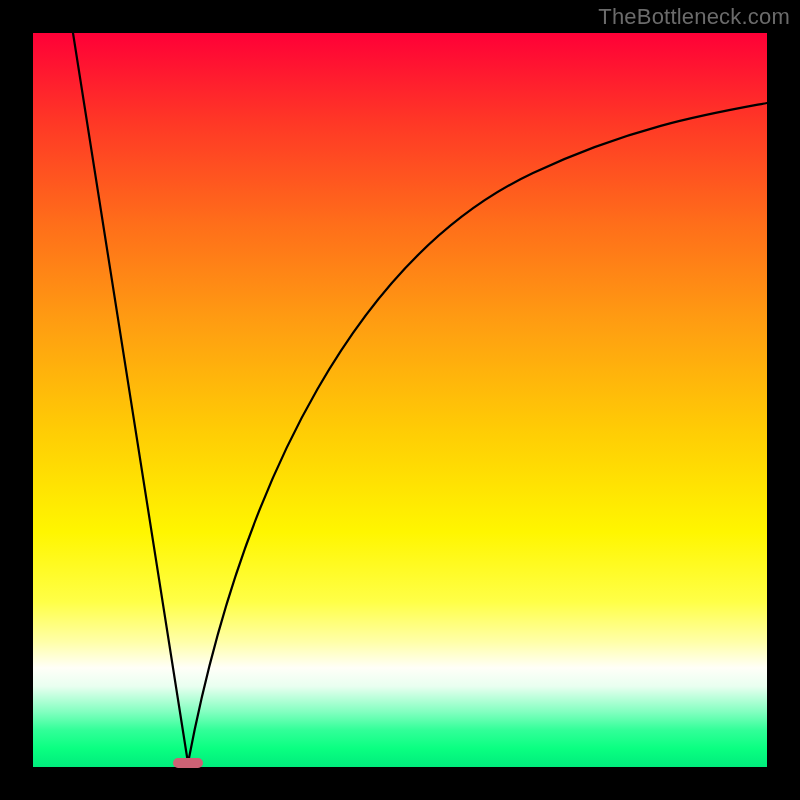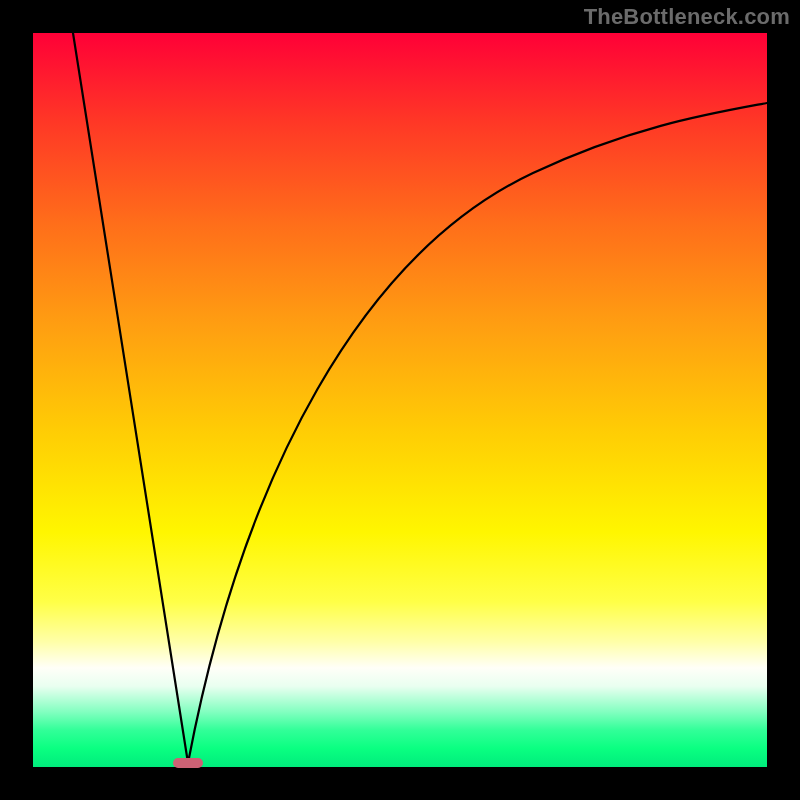--- a/index.html
+++ b/index.html
@@ -56,21 +56,21 @@
     background: #cc6275;
     transform: translate(-50%, -50%);
     pointer-events: none;
   }
   .watermark {
     position: absolute;
     top: 4px;
     right: 10px;
     color: #6b6b6b;
     font-size: 22px;
-    font-weight: 700;
+    font-weight: 400;
     letter-spacing: 0.2px;
     pointer-events: none;
   }
 </style>
 </head>
 <body>
 
 <div class="frame">
   <div class="plot">
     <svg class="curve" viewBox="0 0 734 734" preserveAspectRatio="none">

